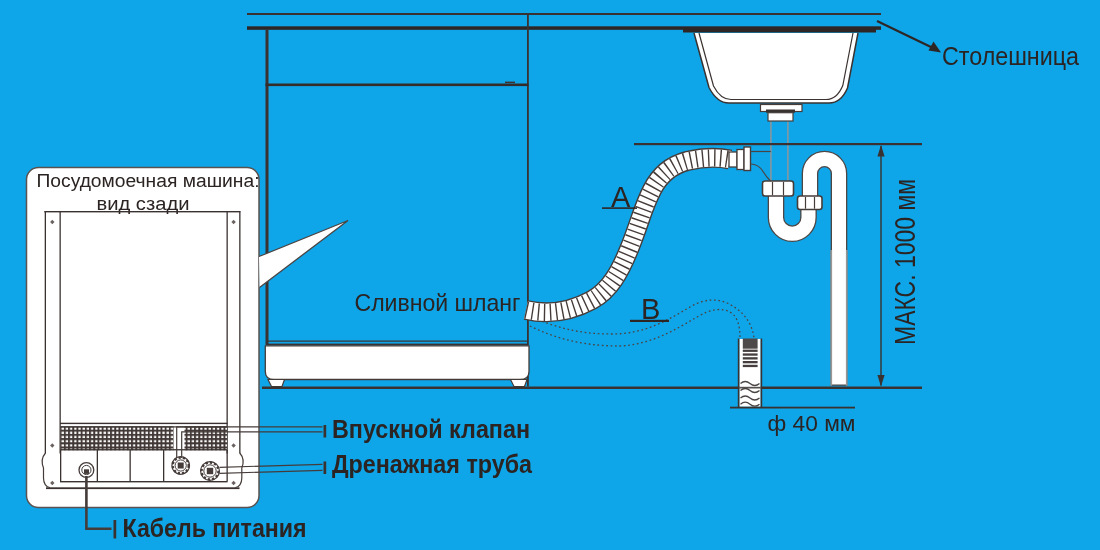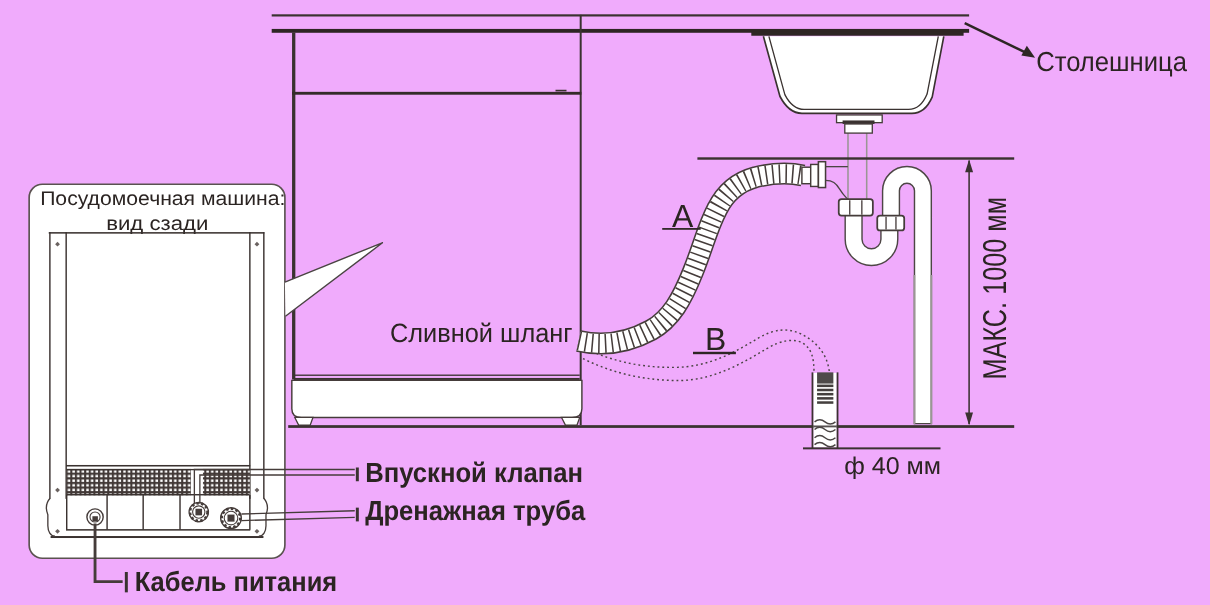--- a/index.html
+++ b/index.html
@@ -1,16 +1,16 @@
 <!DOCTYPE html>
 <html><head>
 <meta charset="utf-8">
 <style>
   html,body{margin:0;padding:0;background:#fff;}
-  #stage{position:relative;width:1100px;height:550px;background:#f0abfc;overflow:hidden;}
+  #stage{position:relative;width:1100px;height:550px;background:#0ea5e9;overflow:hidden;}
   svg{display:block;}
   text{font-family:"Liberation Sans",sans-serif;fill:#2b2422;}
 </style>
 </head>
 <body>
 <div id="stage">
 <svg width="1100" height="550" viewBox="0 0 1100 550">
 <defs>
 <pattern id="mesh" width="4.2" height="4.2" patternUnits="userSpaceOnUse" x="60.5" y="426.3">
   <rect width="4.2" height="4.2" fill="#413836"></rect>

